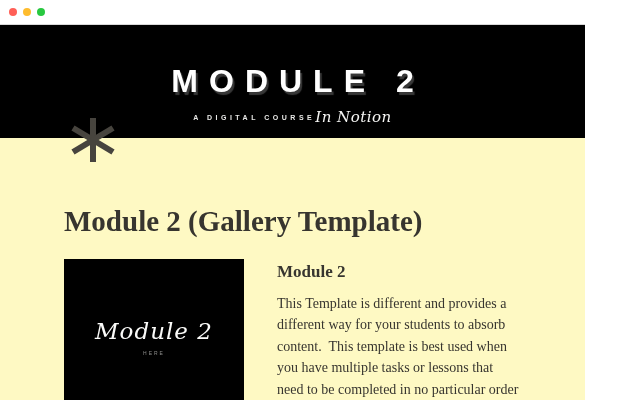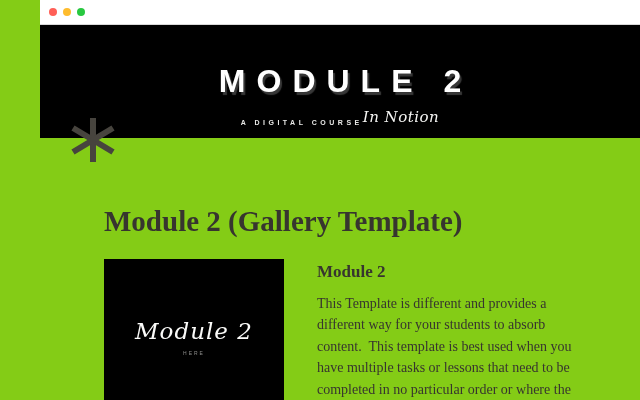--- a/index.html
+++ b/index.html
@@ -1,35 +1,35 @@
 <!DOCTYPE html>
 <html><head>
 <meta charset="utf-8">
 <style>
   * { margin: 0; padding: 0; box-sizing: border-box; }
   html, body { width: 640px; height: 400px; overflow: hidden; background: #fff;
     font-family: "Liberation Serif", serif; color: #37352f; }
 
-  .window { position: relative; width: 640px; height: 400px; background: #84cc16; padding-left: 40px; }
+  .window { position: relative; width: 585px; height: 400px; background: #fef9c3; }
 
   
   .titlebar { height: 25px; background: #ffffff; border-bottom: 1px solid #d9d9d9;
     display: flex; align-items: center; padding-left: 9px; gap: 6px; }
   .dot { width: 8px; height: 8px; border-radius: 50%; display: inline-block; }
   .dot.red    { background: #ff5f57; }
   .dot.yellow { background: #febc2e; }
   .dot.green  { background: #28c840; }
 
   
   .cover { height: 113px; background: #000; text-align: center; padding-top: 40px; }
   .cover-title { font-family: "Liberation Sans", sans-serif; font-weight: bold;
     font-size: 32px; line-height: 1; color: #ffffff; letter-spacing: 11px;
     text-indent: 11px; text-shadow: 2px 3px 1px rgba(125,125,125,0.45); }
   .cover-subtitle { margin-top: 11px; display: flex; justify-content: center;
-    align-items: flex-end; }
+    align-items: center; }
   .cover-subtitle-caps { font-family: "Liberation Sans", sans-serif; font-size: 7px;
     font-weight: bold; letter-spacing: 3.5px; color: #e8e8e6; }
   .cover-subtitle-script { font-family: "DejaVu Serif", serif; font-style: italic;
     font-size: 15px; color: #f5f5f3; letter-spacing: 0.5px; }
 
   
   .page-icon { position: absolute; left: 71px; top: 117px; width: 44px; height: 46px;
     cursor: pointer; }
   .page-icon svg { display: block; width: 100%; height: 100%; }
 

